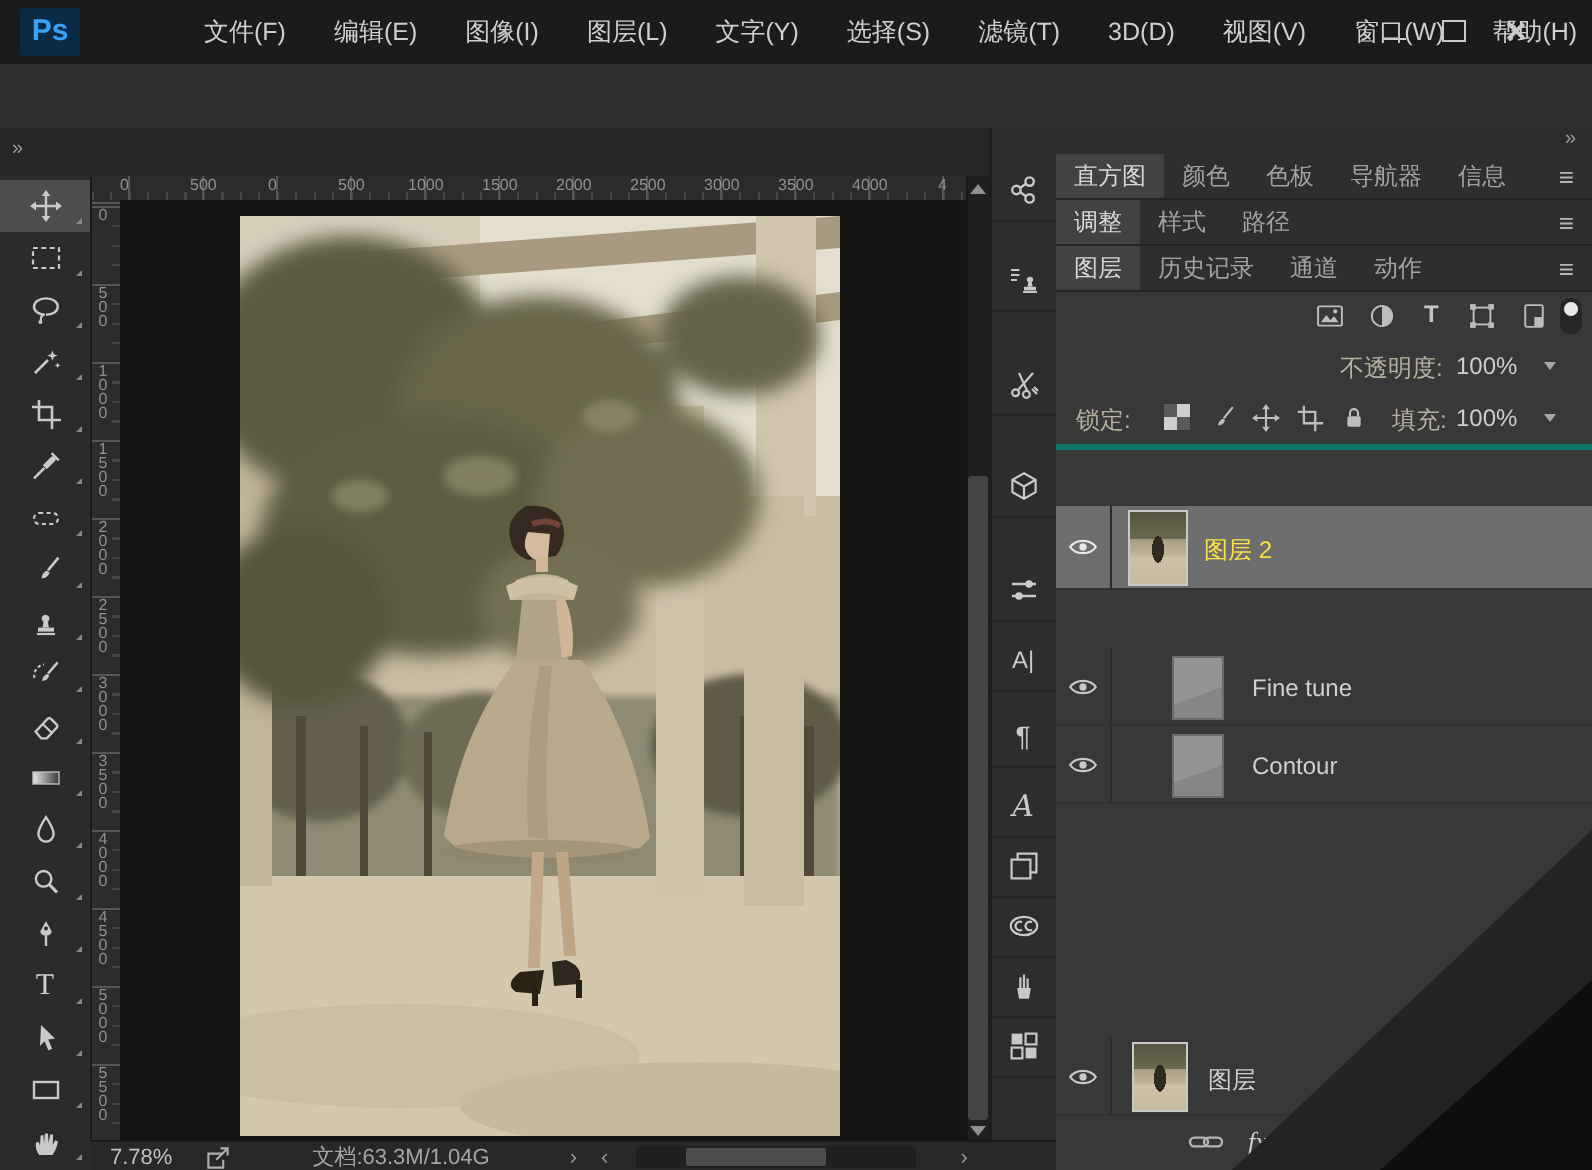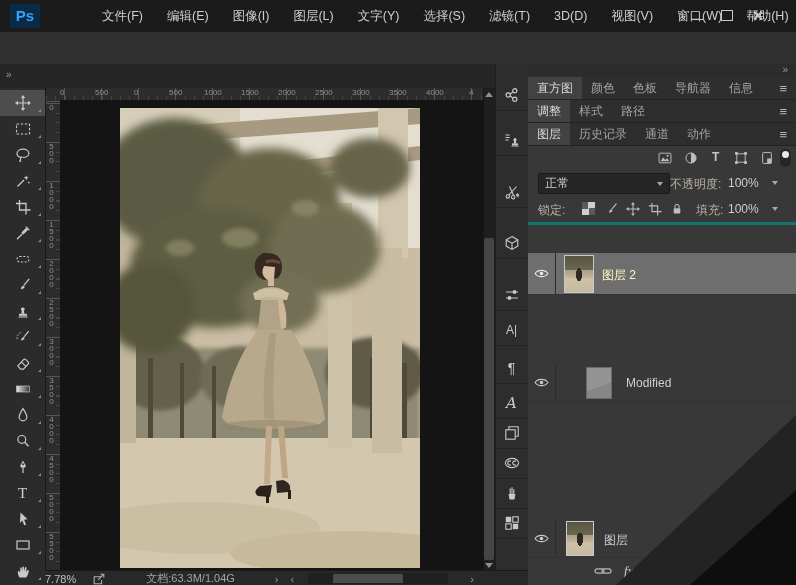--- a/index.html
+++ b/index.html
@@ -71,21 +71,21 @@
   .frow{position:absolute;left:528px;width:268px;background:#383838;}
   .lockico{width:17px;height:17px;display:flex;align-items:center;justify-content:center;color:#c5c5c5;}
   .checker{width:13px;height:13px;background:conic-gradient(#cfcfcf 0 25%,#5a5a5a 0 50%,#cfcfcf 0 75%,#5a5a5a 0);}
   .lbl{color:#b6b0a2;font-size:12px;}
   .val{color:#cdcdcd;font-size:12px;}
   
   .lrow{position:absolute;left:528px;width:268px;border-bottom:1px solid #323232;box-sizing:border-box;}
   .lrow.sel{background:#6e6e6e;}
   .viscol{position:absolute;left:0;top:0;width:27px;height:100%;border-right:1px solid #2c2c2c;display:flex;align-items:center;justify-content:center;}
   .lname{position:absolute;font-size:12px;color:#cfcfcf;white-space:nowrap;}
-  .lrow.sel .lname{color:#fef9c3;}
+  .lrow.sel .lname{color:#fde047;}
   .ph{position:absolute;border:1px solid #c9c9c9;
       background-image:radial-gradient(ellipse 5px 11px at 50% 52%,#2e2a20 60%,rgba(0,0,0,0) 61%),
         linear-gradient(180deg,#57553f 0%,#6a6850 38%,#a99c82 38%,#c3b79c 62%,#cdc2a8 62%,#c6bba0 100%);}
   .gthumb{position:absolute;width:24px;height:30px;background:linear-gradient(160deg,#949494 60%,#868686 60%);border:1px solid #6b6b6b;}
   .adjthumb{position:absolute;width:22px;height:16px;border:1px solid #cfcfcf;border-radius:2px;
       background:linear-gradient(90deg,#f2f2f2,#6d6d6d);}
   .maskthumb{position:absolute;width:24px;height:24px;background:#0a0a0a;border:1px solid #8a8a8a;
       background-image:radial-gradient(circle 2px at 40% 22%,#e8e8e8 95%,rgba(0,0,0,0) 100%);}
   .expander{width:0;height:0;border-left:4px solid transparent;border-right:4px solid transparent;border-top:5px solid #bdbdbd;}
   .chevup{width:0;height:0;border-left:4px solid transparent;border-right:4px solid transparent;border-bottom:5px solid #9a9a9a;}
@@ -761,24 +761,20 @@
       </svg>
     <svg class="ic ico14 abs" style="left:232px;top:5px">
         <use href="#i-smartdoc"></use>
       </svg>
     <div class="abs" style="left:252px;top:3px;width:11px;height:18px;background:#262626;border-radius:5px">
       <div style="width:7px;height:7px;border-radius:50%;background:#e8e8e8;margin:2px auto 0"></div>
     </div>
   </div>
 
   <div class="abs frow" style="top:170px;height:26px">
-    <div class="dd" style="position:absolute;left:10px;top:3px;width:118px;height:19px">
-      <span>正常</span>
-      <div class="caret caret-s"></div>
-    </div>
     <span class="lbl abs" style="left:142px;top:6px">不透明度:</span>
     <span class="val abs" style="left:200px;top:6px">100%</span>
     <div class="abs caret caret-s" style="left:244px;top:11px"></div>
   </div>
 
   <div class="abs frow" style="top:196px;height:26px;border-bottom:3px solid #0f766e">
     <span class="lbl abs" style="left:10px;top:6px">锁定:</span>
     <div class="abs lockico" style="left:52px;top:4px">
         <div class="checker"></div>
       </div>
@@ -812,29 +808,38 @@
     <div class="viscol">
         <svg class="ic" style="width:15px;height:11px;color:#e8e8e8">
           <use href="#i-eye"></use>
         </svg>
       </div>
     <div class="ph" style="left:36px;top:2px;width:28px;height:36px"></div>
     <span class="lname" style="left:74px;top:14px">图层 2</span>
   </div>
 
 
+  <div class="lrow" style="top:324px;height:39px">
+    <div class="viscol">
+        <svg class="ic" style="width:15px;height:11px;color:#c8c8c8">
+          <use href="#i-eye"></use>
+        </svg>
+      </div>
+    <div class="gthumb" style="left:58px;top:4px"></div>
+    <span class="lname" style="left:98px;top:13px">Fine tune</span>
+  </div>
 
   <div class="lrow" style="top:363px;height:39px">
     <div class="viscol">
         <svg class="ic" style="width:15px;height:11px;color:#c8c8c8">
           <use href="#i-eye"></use>
         </svg>
       </div>
     <div class="gthumb" style="left:58px;top:4px"></div>
-    <span class="lname" style="left:98px;top:13px">Modified</span>
+    <span class="lname" style="left:98px;top:13px">Contour</span>
   </div>
 
 
 
 
   <div class="lrow" style="top:519px;height:39px">
     <div class="viscol">
         <svg class="ic" style="width:15px;height:11px;color:#c8c8c8">
           <use href="#i-eye"></use>
         </svg>
@@ -844,21 +849,21 @@
   </div>
 
   <div class="abs" style="left:528px;top:558px;width:268px;height:27px;background:#383838">
     <svg class="ic abs" style="left:66px;top:7px;width:18px;height:12px;color:#b5b5b5">
         <use href="#i-linkh"></use>
       </svg>
     <span class="abs" style="left:96px;top:5px;font-family:'Liberation Serif',serif;font-style:italic;font-size:13px;color:#cfcfcf">fx</span>
   </div>
 
   <div class="abs statusbar">
-    <span style="color:#c0c0c0">7.78%</span>
+    <span style="margin-left:10px;color:#c0c0c0">7.78%</span>
     <svg class="ic" style="width:14px;height:14px;color:#b0b0b0;margin-left:16px">
         <use href="#i-share"></use>
       </svg>
     <span style="margin-left:40px">文档:63.3M/1.04G</span>
     <span style="margin-left:40px;color:#9a9a9a">›</span>
     <span style="margin-left:12px;color:#9a9a9a">‹</span>
     <div class="htrack" style="margin-left:14px">
       <div class="hthumb"></div>
     </div>
     <span style="margin-left:22px;color:#9a9a9a">›</span>

